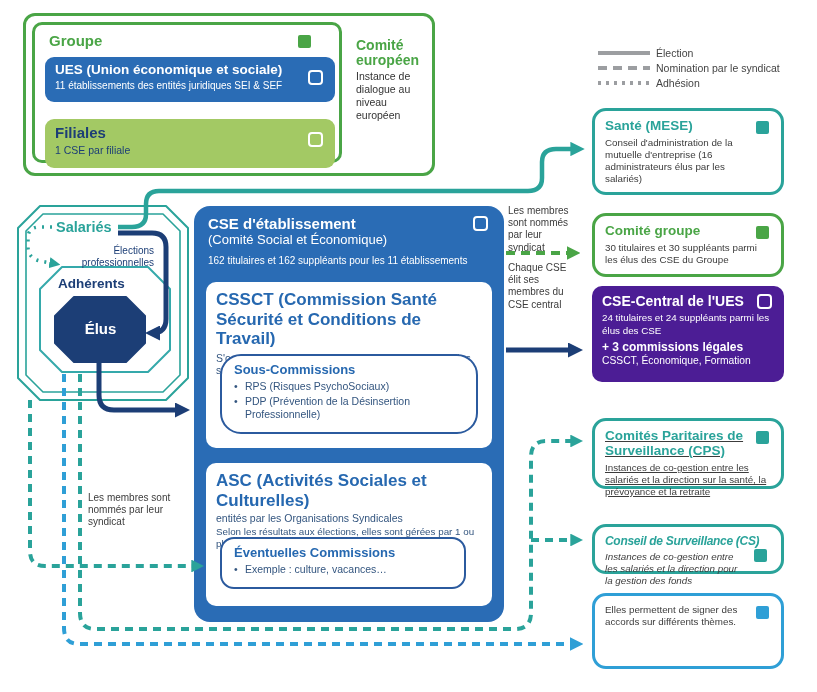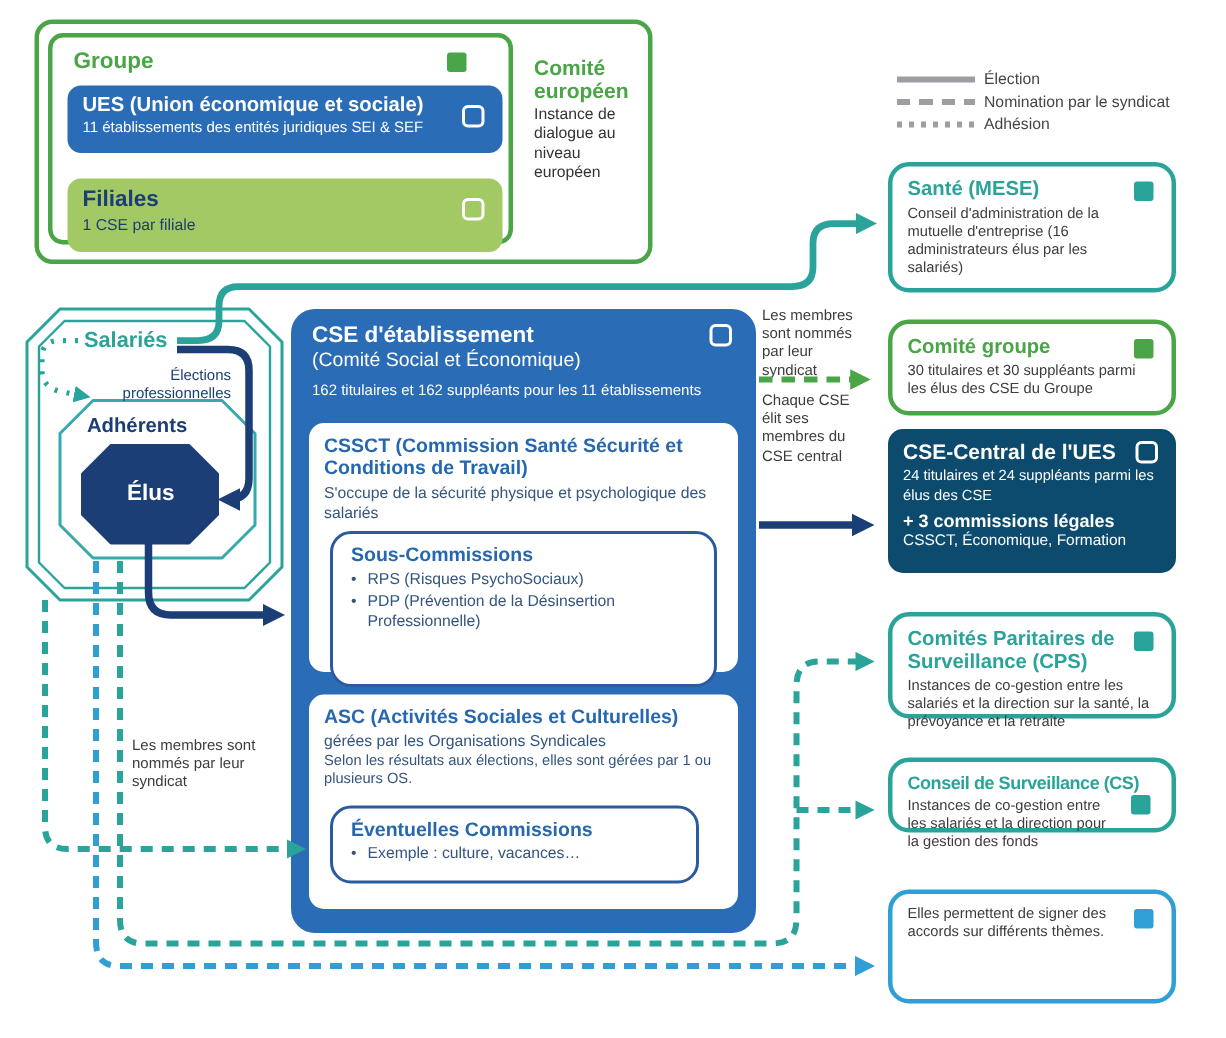--- a/index.html
+++ b/index.html
@@ -42,41 +42,41 @@
   .leg-solid{background:#9c9ea1;}
   .leg-dashed{background:repeating-linear-gradient(90deg,#9c9ea1 0 9px,transparent 9px 15px);}
   .leg-dotted{background:repeating-linear-gradient(90deg,#9c9ea1 0 3.5px,transparent 3.5px 8px);}
   .leg-label{font-size:10.5px;color:#444;}
 
   
   .rbox{left:592px;width:192px;background:#fff;border-radius:14px;padding:8px 10px;}
   .rb-teal{border:3px solid #2aa39a;}
   .rb-green{border:3px solid #4aa546;}
   .rb-lblue{border:3px solid #2f9fd6;}
-  .rb-bluefill{background:#0c4a6e;color:#fff;border:none;border-radius:10px;}
+  .rb-bluefill{background:#4c1d95;color:#fff;border:none;border-radius:10px;}
   .rb-title{font-weight:bold;font-size:13.5px;line-height:1.1;margin-bottom:3px;}
   .t-teal{color:#2aa39a;}
   .t-green{color:#4aa546;}
   .t-lblue{color:#2f9fd6;}
   .rb-body{font-size:9.8px;line-height:1.24;color:#3c3c3c;}
   .rb-bluefill .rb-body{color:#fff;}
   .rb-icon{position:absolute;top:10px;right:12px;}
 
   
   .cse-box{left:194px;top:206px;width:310px;height:416px;background:#2a6cb5;border-radius:16px;color:#fff;padding:10px 14px;}
   .cse-title{font-weight:bold;font-size:15px;line-height:1.1;}
   .cse-sub{font-size:13px;line-height:1.15;}
   .cse-stats{font-size:10px;margin-top:8px;}
   .whitebox{position:absolute;background:#fff;border-radius:10px;color:#2668b0;padding:8px 10px;}
   .wb-csst{left:12px;top:76px;width:286px;height:166px;}
   .wb-asc{left:12px;top:257px;width:286px;height:143px;}
-  .wb-title{font-weight:bold;font-size:13px;line-height:1.15;color:#2668b0;}
+  .wb-title{font-weight:bold;font-size:17px;line-height:1.15;color:#2668b0;}
   .wb-body{font-size:10.5px;line-height:1.22;color:#33557f;margin-top:3px;}
   .subbox{position:absolute;border:2.5px solid #2b5a9e;border-radius:14px;padding:6px 12px;background:#fff;}
-  .sb-sous{left:14px;top:72px;width:258px;height:104px;}
+  .sb-sous{left:14px;top:72px;width:258px;height:80px;border-radius:21px;}
   .sb-even{left:14px;top:74px;width:246px;height:52px;}
   .sb-title{font-weight:bold;font-size:13px;color:#2668b0;}
   .sb-list{margin:3px 0 0 0;padding:0;list-style:none;}
   .sb-list li{font-size:10.5px;color:#33557f;line-height:1.22;padding-left:11px;position:relative;margin-top:2px;}
   .sb-list li::before{content:"\2022";position:absolute;left:0;top:0;}
 
   
   .lbl-salaries{left:56px;top:219px;color:#2aa39a;font-weight:bold;font-size:14.5px;}
   .lbl-elections{left:76px;top:245px;width:78px;text-align:right;color:#1c3e76;font-size:10px;line-height:1.2;}
   .lbl-adherents{left:58px;top:276px;color:#1c3e76;font-weight:bold;font-size:13.5px;}
@@ -151,21 +151,21 @@
         <div class="sb-title">Sous-Commissions</div>
         <ul class="sb-list">
           <li>RPS (Risques PsychoSociaux)</li>
           <li>PDP (Prévention de la Désinsertion Professionnelle)</li>
         </ul>
       </div>
     </div>
 
     <div class="whitebox wb-asc">
       <div class="wb-title">ASC (Activités Sociales et Culturelles)</div>
-      <div class="wb-body" style="margin-top:2px;">gérées par les Organisations Syndicales</div>
+      <div class="wb-body" style="margin-top:2px;">entités par les Organisations Syndicales</div>
       <div class="wb-body" style="font-size:9.8px;margin-top:1px;">Selon les résultats aux élections, elles sont gérées par 1 ou plusieurs OS.</div>
       <div class="subbox sb-even">
         <div class="sb-title">Éventuelles Commissions</div>
         <ul class="sb-list">
           <li>Exemple : culture, vacances…</li>
         </ul>
       </div>
     </div>
   </div>
 
@@ -186,27 +186,27 @@
   </div>
 
   <div class="abs z2 rbox rb-bluefill" style="top:286px;height:96px;">
     <div class="rb-title" style="font-size:14px;width:146px;">CSE-Central de l'UES</div>
     <div class="rb-body">24 titulaires et 24 suppléants parmi les élus des CSE</div>
     <div class="rb-body" style="font-weight:bold;font-size:12px;margin-top:3px;">+ 3 commissions légales</div>
     <div class="rb-body" style="font-size:10.3px;">CSSCT, Économique, Formation</div>
     <div class="abs sqo rb-icon" style="top:8px;"></div>
   </div>
 
-  <div class="abs z2 rbox rb-teal" style="top:408px;height:71px;">
+  <div class="abs z2 rbox rb-teal" style="top:418px;height:71px;text-decoration:underline;">
     <div class="rb-title t-teal" style="width:142px;">Comités Paritaires de Surveillance (CPS)</div>
     <div class="rb-body">Instances de co-gestion entre les salariés et la direction sur la santé, la prévoyance et la retraite</div>
     <div class="abs sq sq-teal rb-icon"></div>
   </div>
 
-  <div class="abs z2 rbox rb-teal" style="top:505px;height:50px;">
+  <div class="abs z2 rbox rb-teal" style="top:524px;height:50px;font-style:italic;">
     <div class="rb-title t-teal" style="font-size:12px;letter-spacing:-0.3px;white-space:nowrap;">Conseil de Surveillance (CS)</div>
     <div class="rb-body" style="width:142px;">Instances de co-gestion entre les salariés et la direction pour la gestion des fonds</div>
     <div class="abs sq sq-teal" style="right:14px;bottom:9px;"></div>
   </div>
 
   <div class="abs z2 rbox rb-lblue" style="top:593px;height:76px;">
     <div class="rb-body">Elles permettent de signer des accords sur différents thèmes.</div>
     <div class="abs sq sq-lblue rb-icon"></div>
   </div>
 

